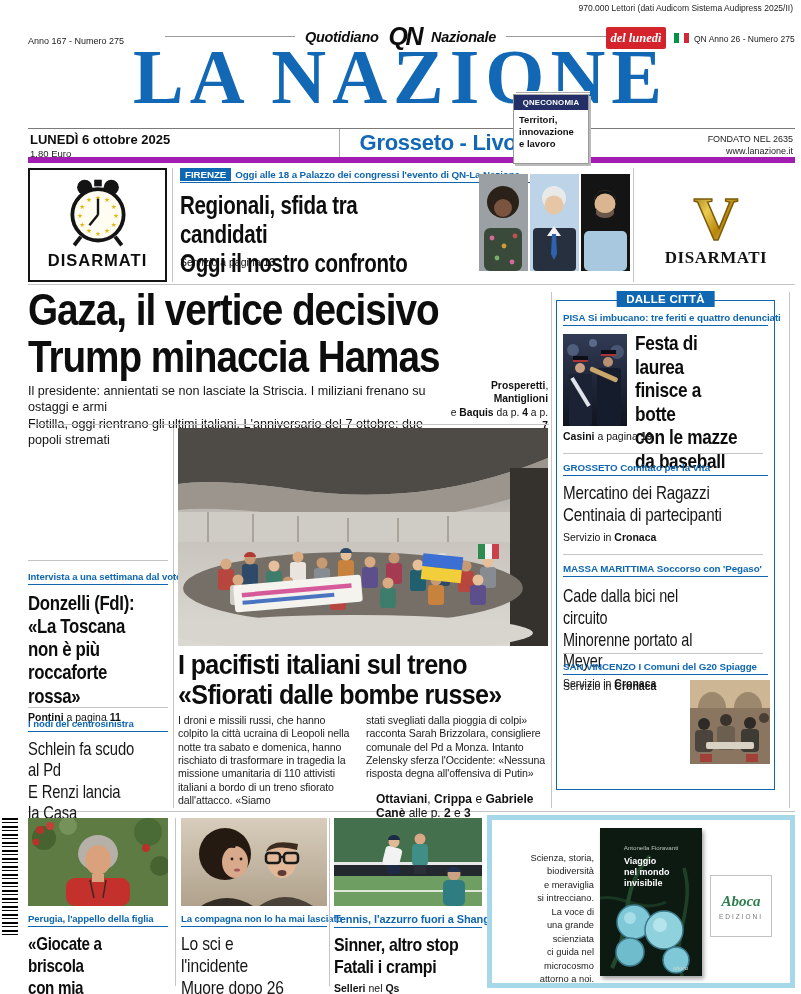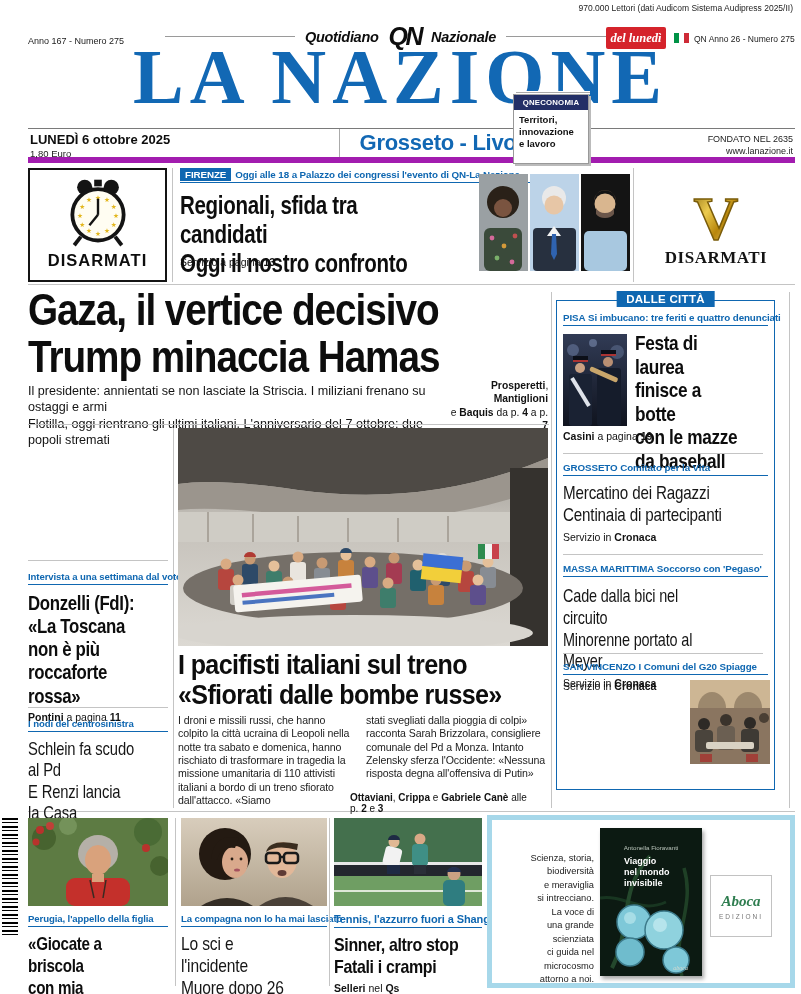--- a/index.html
+++ b/index.html
@@ -336,21 +336,21 @@
       <rect x="314" y="116" width="7" height="15" fill="#c8414b"></rect>
       <ellipse cx="175" cy="205" rx="180" ry="18" fill="#d8d5cf"></ellipse>
     </svg>
   </div>
   <div class="abs" style="left:178px;top:651px;width:370px;">
     <span class="hl" style="font-size:27px;line-height:1.1;letter-spacing:-0.7px;transform:scaleX(0.93);">I pacifisti italiani sul treno
 «Sfiorati dalle bombe russe»</span>
   </div>
   <div class="body-txt abs" style="left:178px;top:714px;width:177px;">I droni e missili russi, che hanno colpito la città ucraina di Leopoli nella notte tra sabato e domenica, hanno rischiato di trasformare in tragedia la missione umanitaria di 110 attivisti italiani a bordo di un treno sfiorato dall'attacco. «Siamo</div>
   <div class="body-txt abs" style="left:366px;top:714px;width:182px;">stati svegliati dalla pioggia di colpi» racconta Sarah Brizzolara, consigliere comunale del Pd a Monza. Intanto Zelensky sferza l'Occidente: «Nessuna risposta degna all'offensiva di Putin»</div>
-  <div class="byline abs" style="left:350px;top:792px;width:182px;font-size:10px;"><span style="font-weight: 700;">Ottaviani</span><span>, </span><span style="font-weight: 700;">Crippa</span><span> e </span><span style="font-weight: 700;">Gabriele Canè</span><span> alle p. </span><span style="font-weight: 700;">2</span><span> e </span><span style="font-weight: 700;">3</span></div>
+  <div class="byline abs" style="left:376px;top:792px;width:182px;font-size:12px;"><span style="font-weight: 700;">Ottaviani</span><span>, </span><span style="font-weight: 700;">Crippa</span><span> e </span><span style="font-weight: 700;">Gabriele Canè</span><span> alle p. </span><span style="font-weight: 700;">2</span><span> e </span><span style="font-weight: 700;">3</span></div>
 
   <div class="dc-box">
     <div class="dc-label">DALLE CITTÀ</div>
   </div>
 
   <div class="abs" style="left:563px;top:312px;width:205px;">
     <span class="kicker" style="font-size:9.8px;">
       <span class="lbl">PISA</span><span> Si imbucano: tre feriti e quattro denunciati</span>
     </span>
   </div>

